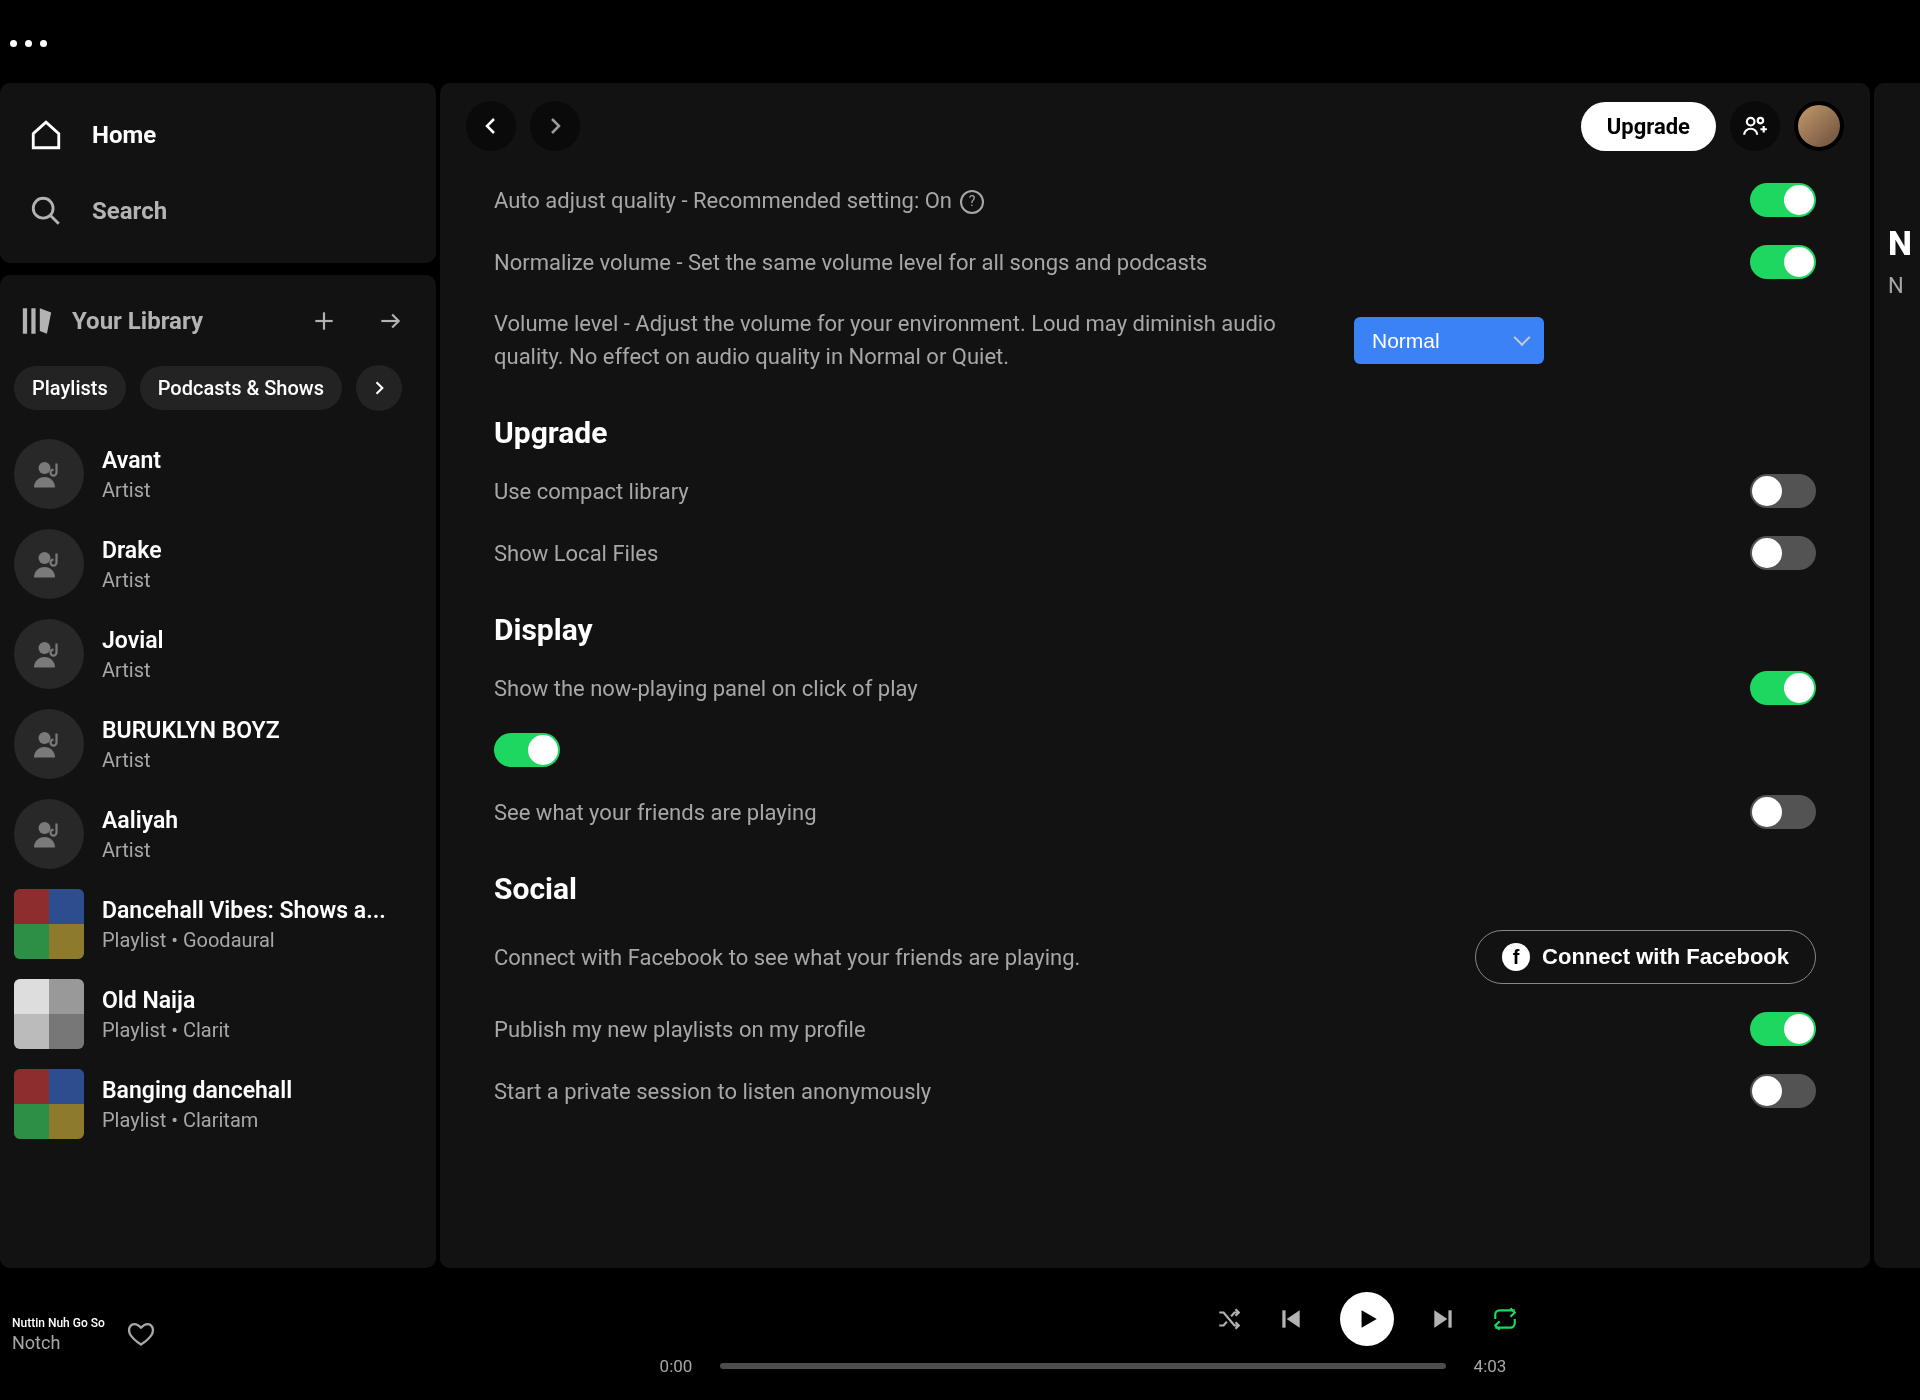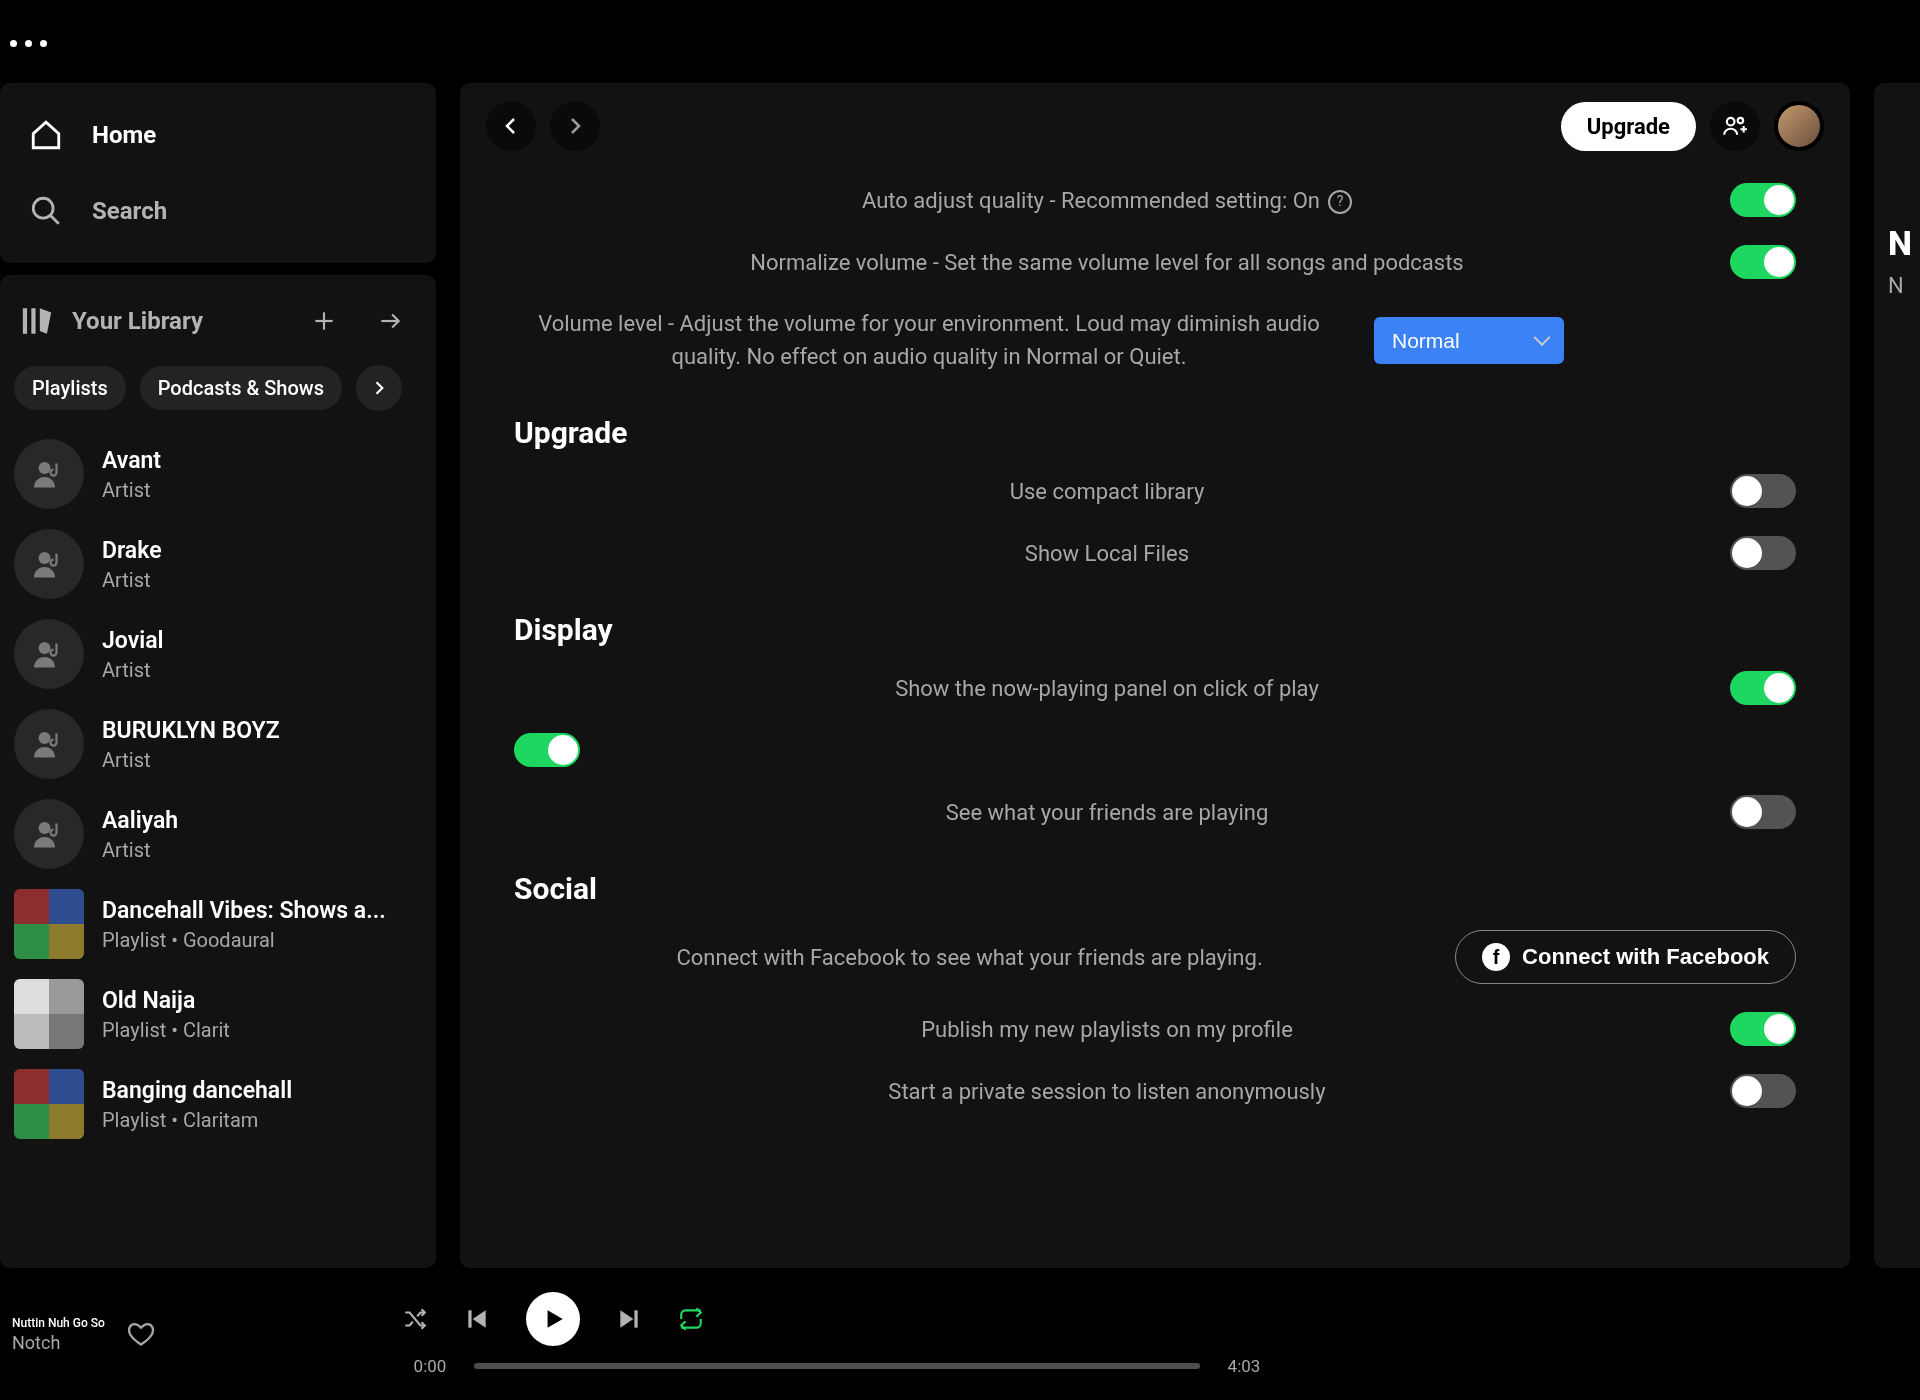--- a/index.html
+++ b/index.html
@@ -1,20 +1,20 @@
 <!DOCTYPE html>
 <html><head>
 <meta charset="utf-8">
 <style>
   * { box-sizing: border-box; margin: 0; padding: 0; }
   html, body { width: 1920px; height: 1400px; background: #000; color: #fff; font-family: -apple-system, BlinkMacSystemFont, "Segoe UI", Roboto, Arial, sans-serif; overflow: hidden; }
   .app { display: flex; flex-direction: column; width: 100%; height: 100%; }
   .dots { padding: 32px 0 32px 10px; }
   .dots span { display:inline-block; width:7px; height:7px; border-radius:50%; background:#fff; margin-right:8px; }
-  .body-row { display: flex; gap: 24px; padding: 0 0 0 0; flex: 1; min-height: 0; }
+  .body-row { display: flex; gap: 4px; padding: 0 0 0 0; flex: 1; min-height: 0; }
   
   .sidebar { width: 436px; display: flex; flex-direction: column; gap: 12px; }
   .panel { background: #121212; border-radius: 10px; }
   .nav-panel { padding: 14px 20px 14px 20px; }
   .nav-item { display:flex; align-items:center; gap:28px; padding:20px 8px; color:#b3b3b3; font-size:24px; font-weight:700; cursor:pointer; }
   .nav-item.active { color:#fff; }
   .nav-item .ic { width:36px; height:36px; display:flex; align-items:center; justify-content:center; }
   .lib-panel { flex:1; display:flex; flex-direction:column; min-height:0; }
   .lib-header { display:flex; align-items:center; padding: 22px 22px 14px 20px; gap:18px; color:#b3b3b3; }
   .lib-header .lib-title-wrap { display:flex; align-items:center; gap:18px; flex:1; }
@@ -39,21 +39,21 @@
   .topbar { display:flex; align-items:center; padding:18px 26px; gap:14px; }
   .nav-circle { width:50px; height:50px; border-radius:50%; background:#0a0a0a; display:flex; align-items:center; justify-content:center; cursor:pointer; color:#9a9a9a; }
   .nav-circle.active{ color:#fff; }
   .topbar .spacer { flex:1; }
   .upgrade { background:#fff; color:#000; font-weight:700; font-size:22px; border-radius:999px; padding:12px 26px; cursor:pointer; }
   .friends-btn { width:50px; height:50px; border-radius:50%; background:#0a0a0a; display:flex; align-items:center; justify-content:center; cursor:pointer; color:#fff;}
   .profile { width:50px; height:50px; border-radius:50%; background:linear-gradient(135deg,#c49a6c,#6b4e3d); cursor:pointer; border:4px solid #000;}
   .settings { padding: 0 54px 30px 54px; overflow:hidden; flex:1; display:flex; flex-direction:column; }
   .settings-inner { overflow-y:auto; scrollbar-width:none; flex:1; }
   .row { display:flex; align-items:center; padding: 14px 0; gap:30px; }
-  .row .label { color:#a7a7a7; font-size:22px; line-height:1.5; flex:1;text-align:center; }
+  .row .label { color:#a7a7a7; font-size:22px; line-height:1.5; flex:1; }
   .section-h { font-size:30px; font-weight:700; margin-top:28px; margin-bottom:10px; }
   .toggle { width:66px; height:34px; border-radius:999px; background:#535353; position:relative; cursor:pointer; flex-shrink:0;}
   .toggle .knob { position:absolute; top:2px; left:2px; width:30px; height:30px; border-radius:50%; background:#fff; transition:left .15s; }
   .toggle.on { background:#1ed760; }
   .toggle.on .knob { left:34px; }
   .help-circ { display:inline-flex; align-items:center; justify-content:center; width:24px; height:24px; border:2px solid #a7a7a7; border-radius:50%; font-size:14px; color:#a7a7a7; margin-left:8px; vertical-align:middle;}
   .select { background:#3b82f6; color:#fff; border:none; border-radius:6px; padding:12px 18px; font-size:21px; width:190px; cursor:pointer; appearance:none; position:relative;}
   .select-wrap { position:relative; flex-shrink:0;}
   .select-wrap::after { content:""; position:absolute; right:16px; top:50%; width:10px; height:10px; border-right:2px solid #ccc; border-bottom:2px solid #ccc; transform:translateY(-70%) rotate(45deg); pointer-events:none;}
   .fb-btn { border:1px solid #878787; border-radius:999px; padding:12px 26px; display:flex; align-items:center; gap:12px; font-size:22px; font-weight:700; cursor:pointer; background:transparent; color:#fff; flex-shrink:0;}
@@ -62,21 +62,21 @@
   
   .right-sliver { width:46px; background:#121212; border-radius:10px 0 0 10px; padding:140px 0 0 14px; color:#fff; overflow:hidden; display:flex; flex-direction:column; gap:10px;}
   .right-sliver .big { font-size:34px; font-weight:800;}
   .right-sliver .sm { font-size:22px; color:#a7a7a7;}
   
   .player { height:132px; background:#000; display:flex; align-items:center; padding:0 12px; }
   .pl-left { display:flex; align-items:center; gap:22px; min-width:390px;}
   .pl-titles .t { font-size:12px; font-weight:500; color:#fff;}
   .pl-titles .s { font-size:18px; color:#a7a7a7; margin-top:2px;}
   .heart { color:#a7a7a7; cursor:pointer; }
-  .pl-center { flex:1; display:flex; flex-direction:column; align-items:flex-start; gap:10px; }
+  .pl-center { flex:1; display:flex; flex-direction:column; align-items:flex-end; gap:10px; }
   .controls { display:flex; align-items:center; gap:36px; }
   .ctrl { color:#b3b3b3; cursor:pointer; display:flex; align-items:center; justify-content:center;}
   .play-btn { width:54px; height:54px; border-radius:50%; background:#fff; color:#000; display:flex; align-items:center; justify-content:center; cursor:pointer;}
   .ctrl.active { color:#1ed760; }
   .progress { display:flex; align-items:center; gap:16px; width:100%; max-width:870px;}
   .time { font-size:17px; color:#a7a7a7; width:56px; text-align:center;}
   .bar { flex:1; height:6px; background:#4d4d4d; border-radius:3px; cursor:pointer;}
   .pl-right { min-width:390px; }
   svg { display:block; }
 </style>

